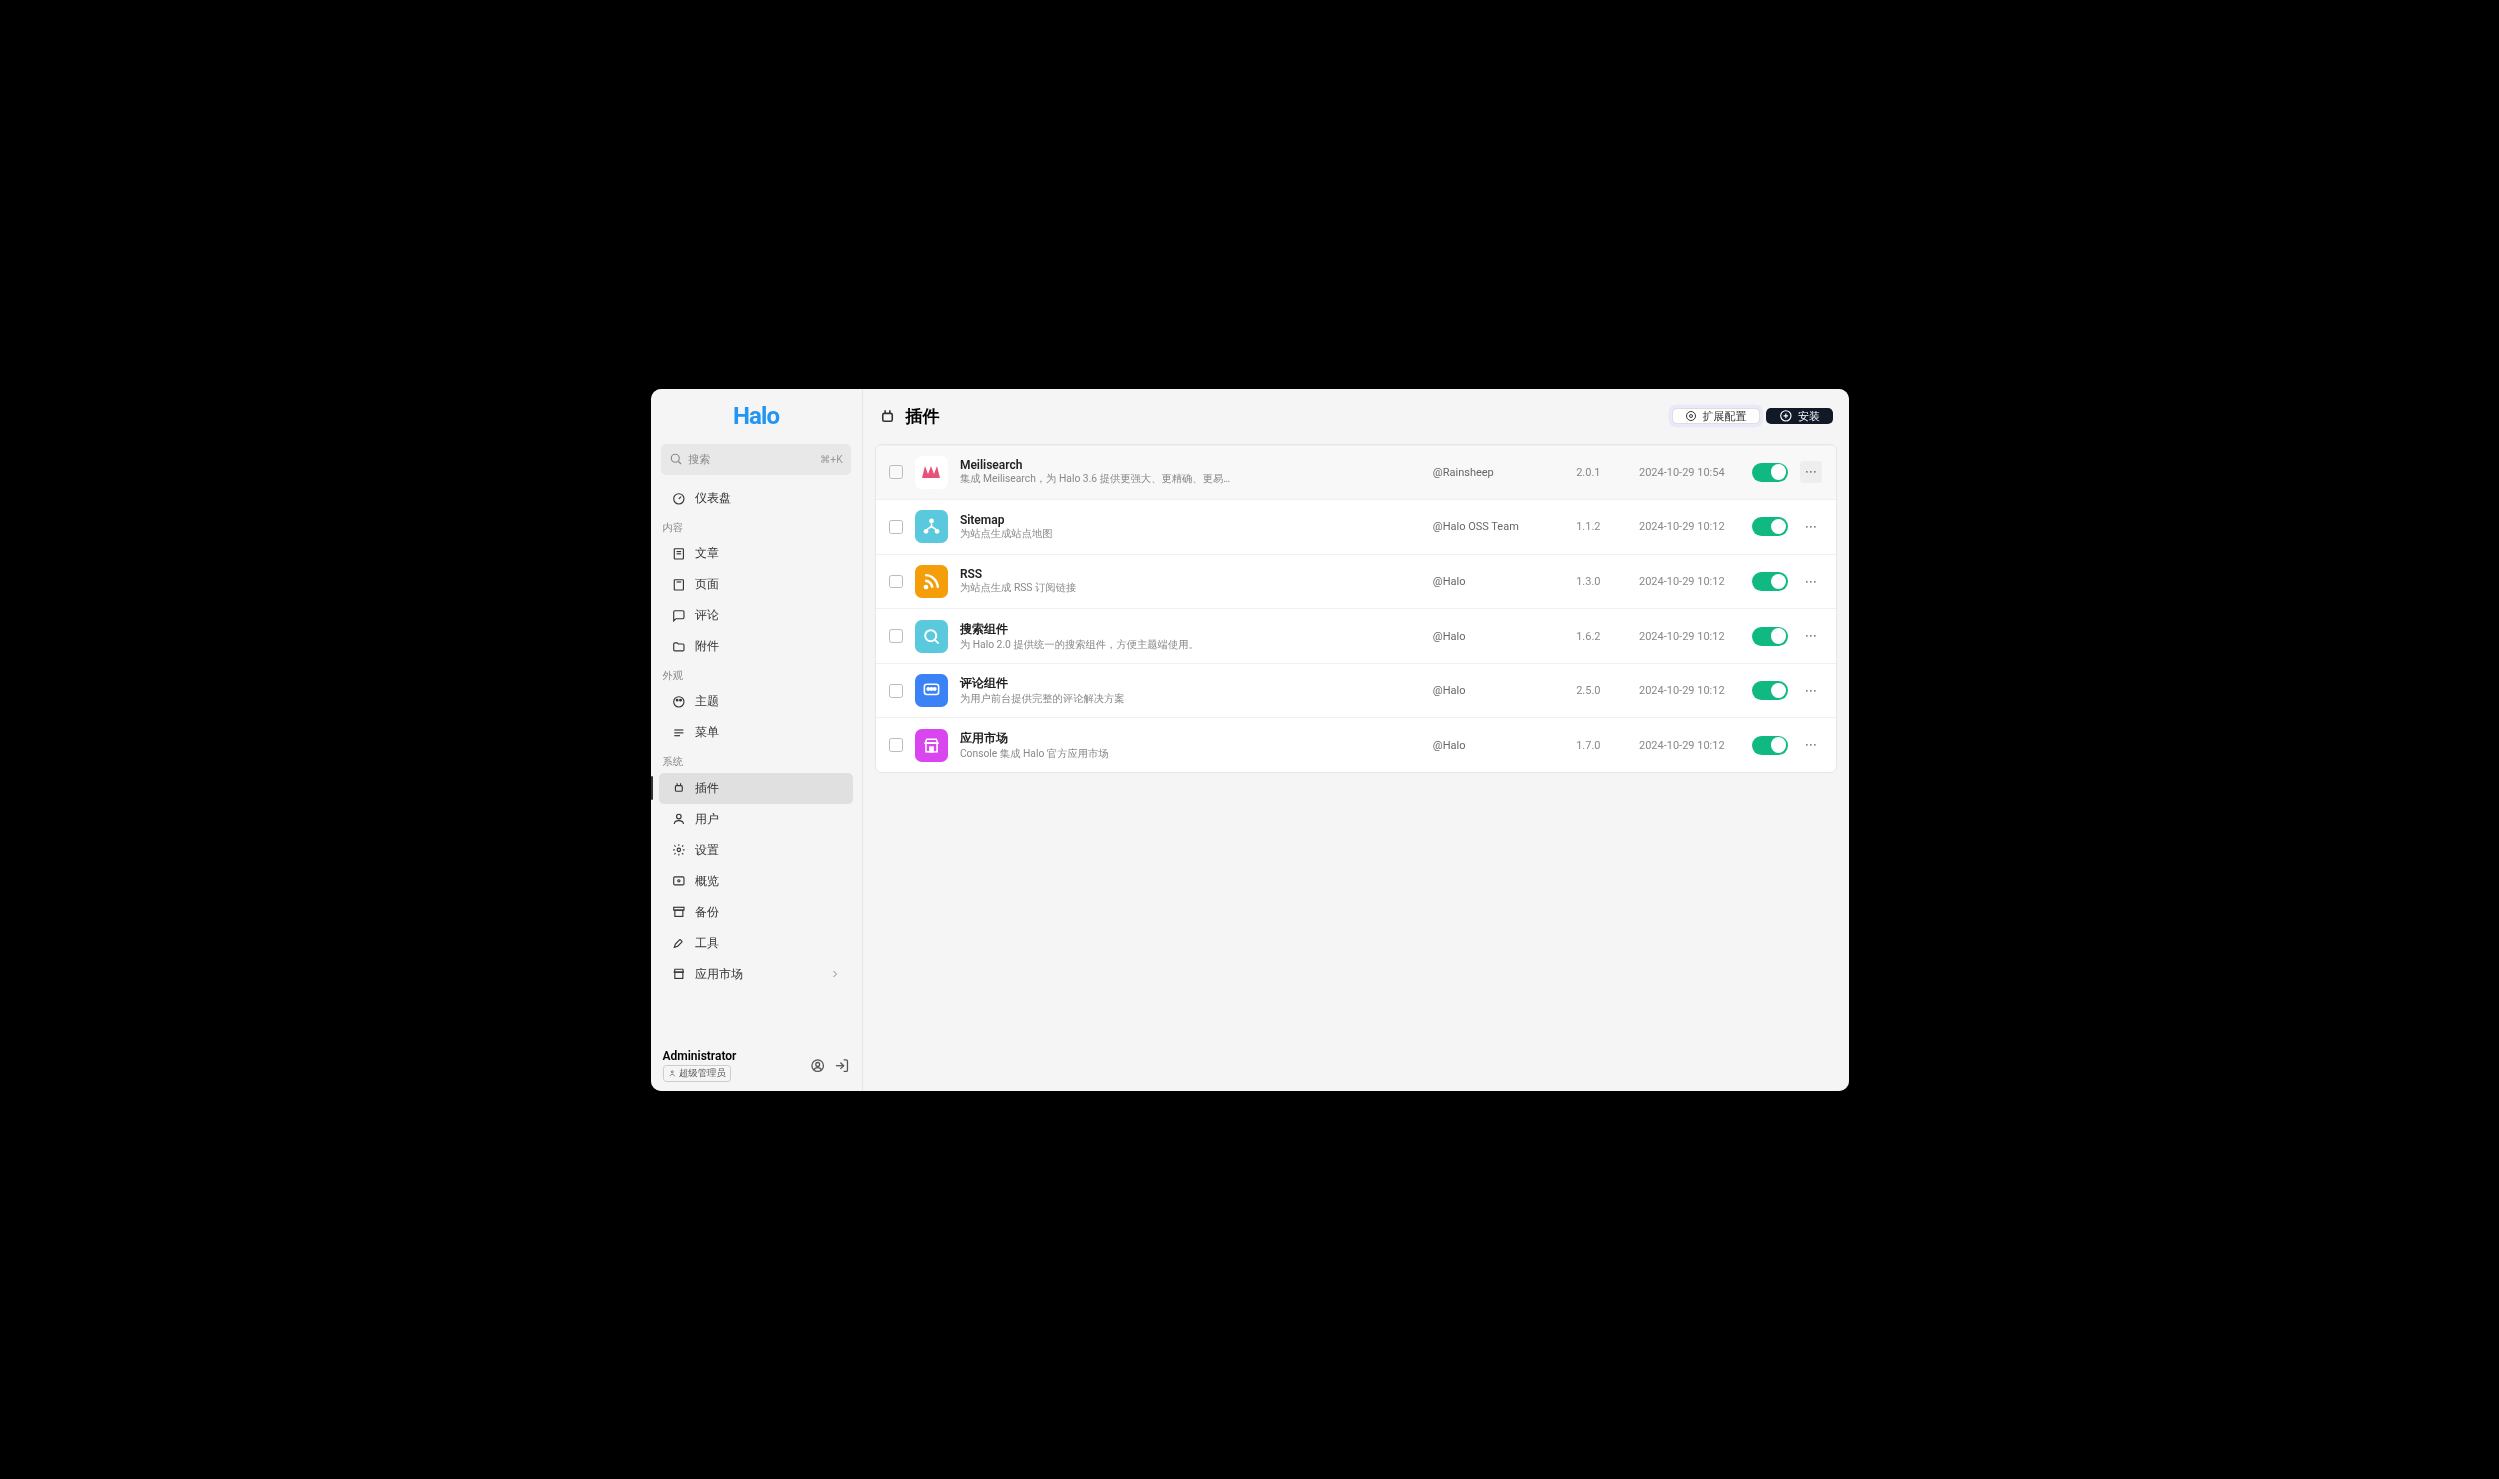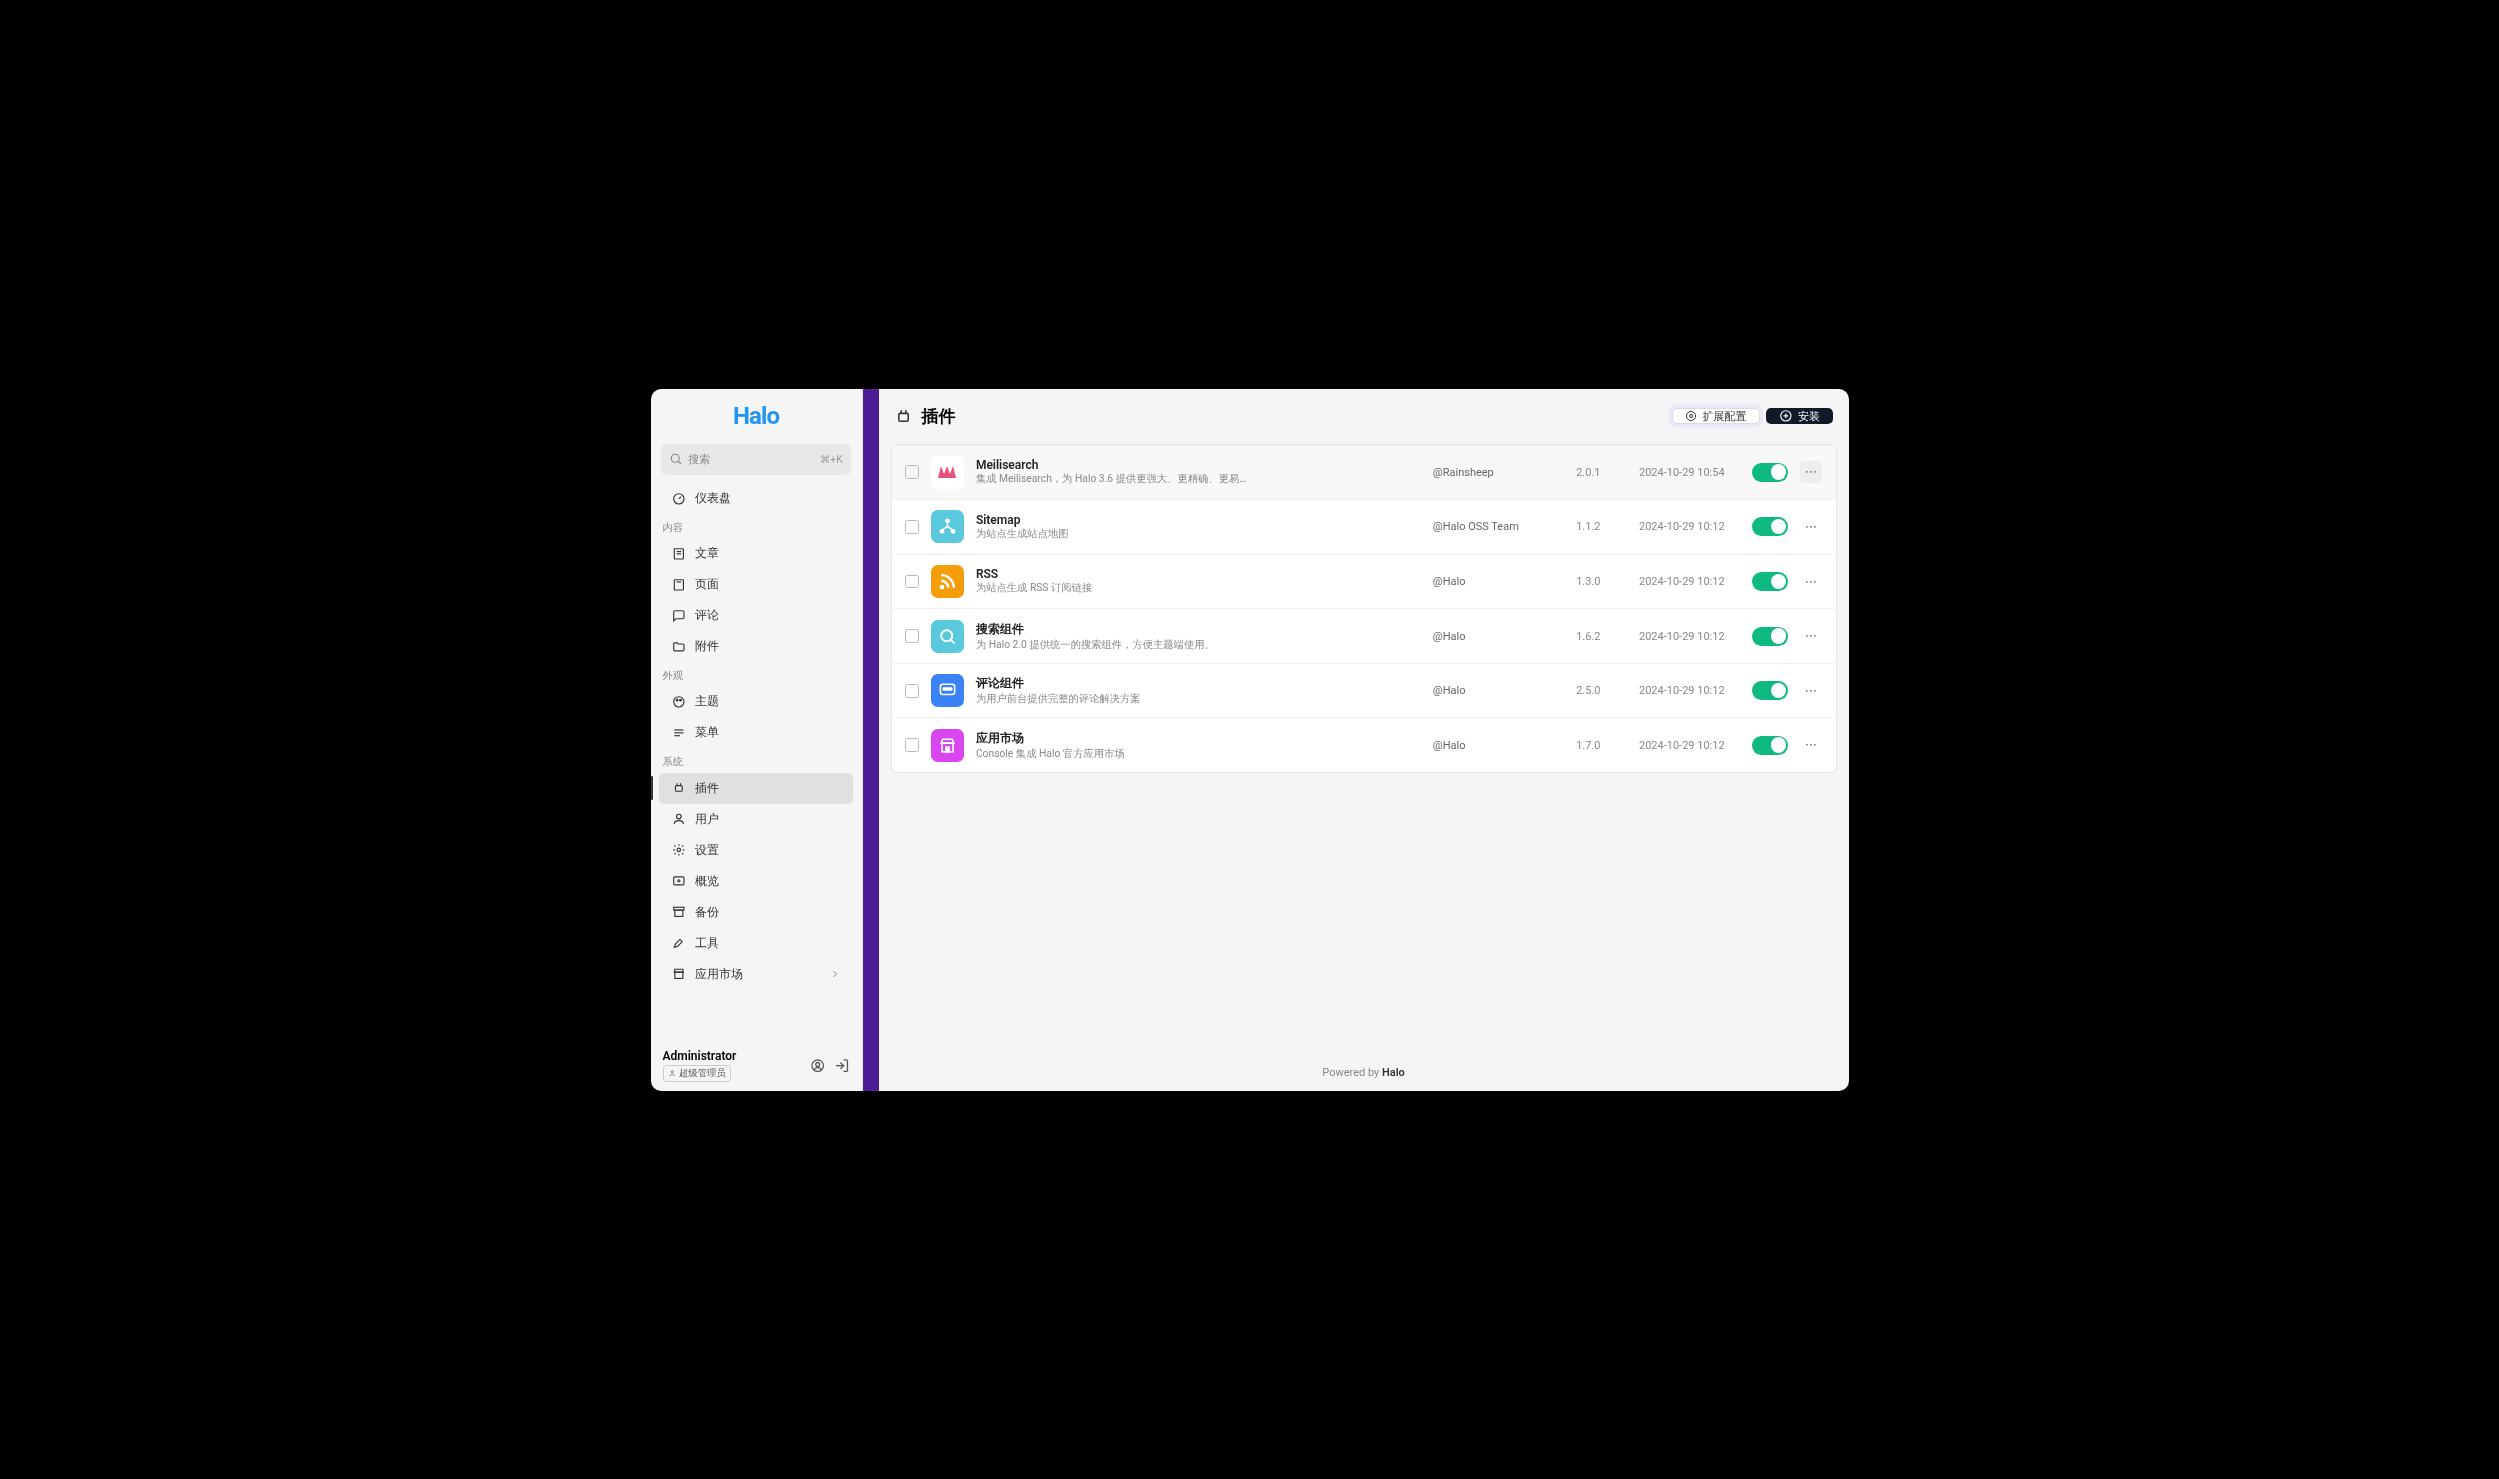--- a/index.html
+++ b/index.html
@@ -8,26 +8,25 @@
     background: #000;
     display: flex;
     align-items: center;
     justify-content: center;
     min-height: 100vh;
     padding: 8.6px;
   }
   .window {
     width: 1198px;
     height: 702px;
-    background: #4c1d95;
+    background: #fdba74;
     border-radius: 10.3px;
     overflow: hidden;
     display: flex;
     position: relative;
-    gap: 16px;
   }
   
   .sidebar {
     width: 212px;
     background: #f5f5f5;
     border-right: 0.9px solid #e5e5e5;
     display: flex;
     flex-direction: column;
   }
   .logo-area {
@@ -613,18 +612,15 @@
                 <circle cx="5" cy="12" r="1.5"></circle>
                 <circle cx="12" cy="12" r="1.5"></circle>
                 <circle cx="19" cy="12" r="1.5"></circle>
               </svg>
     </div>
   </div>
         </div>
 
     </div>
 
-    <div class="page-footer">
-      <span>Powered by </span><b>Halo</b>
-    </div>
   </main>
 </div>
 
 
 </body></html>

